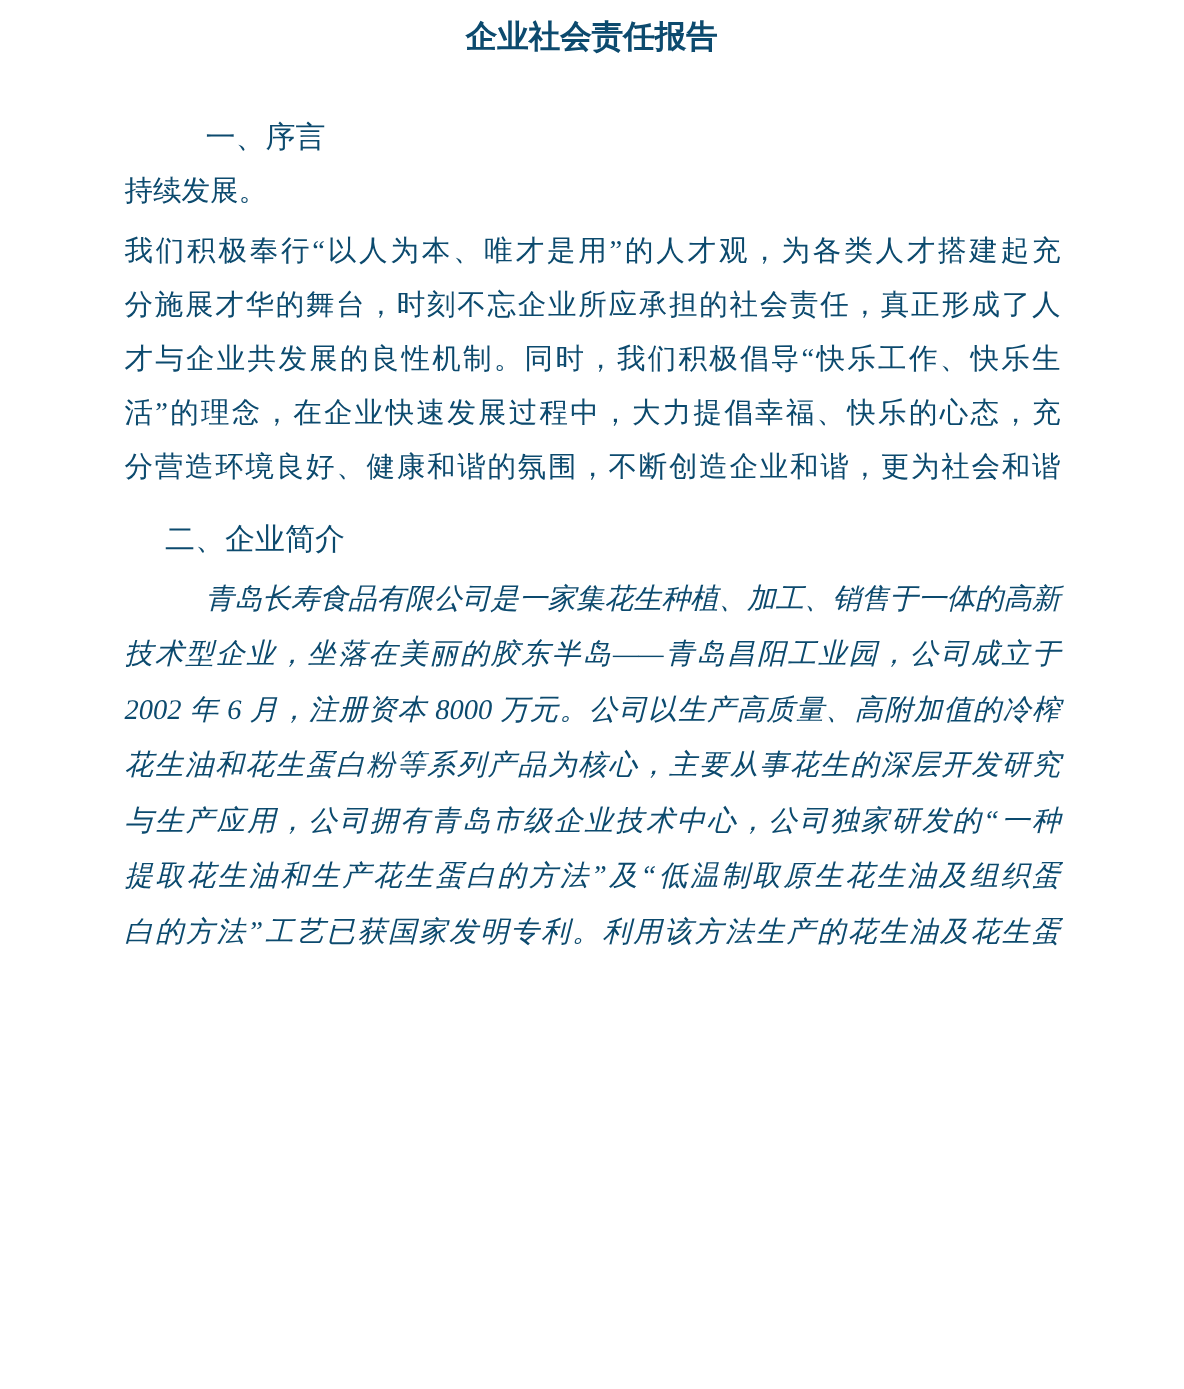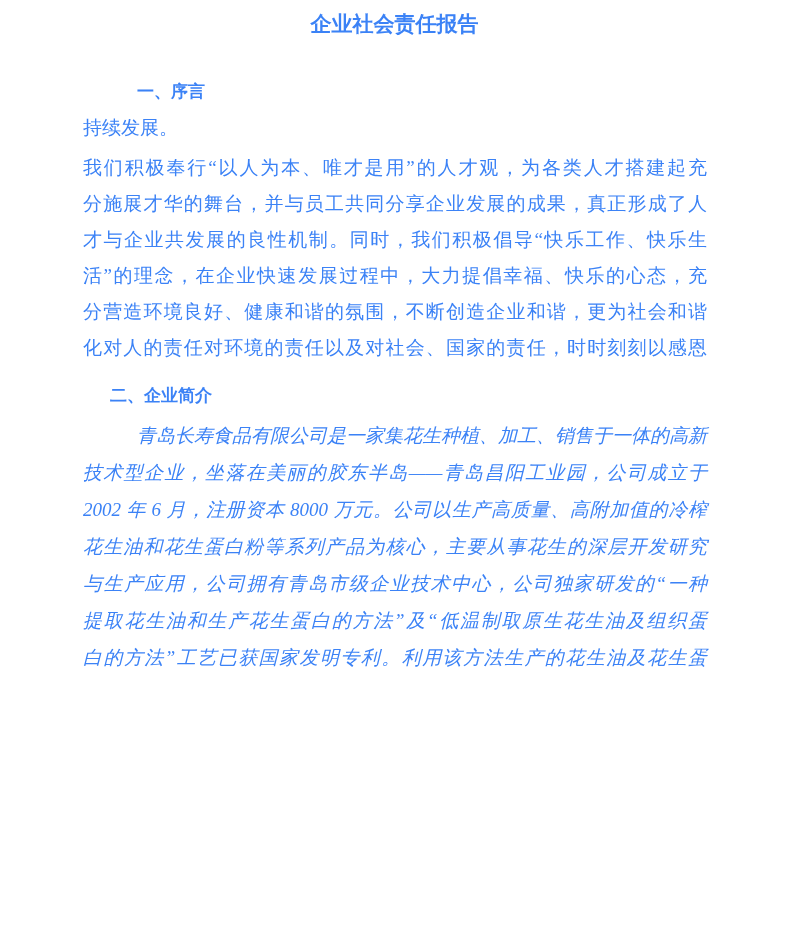--- a/index.html
+++ b/index.html
@@ -1,38 +1,38 @@
 <!DOCTYPE html>
 <html lang="zh"><head>
 <meta charset="utf-8">
 <style>
   html, body { margin: 0; padding: 0; background: #ffffff; }
   .page {
     position: relative;
     width: 789px;
     height: 926px;
     background: #ffffff;
-    color: #3b82f6;
+    color: #0c4a6e;
     font-family: "Liberation Serif", "DejaVu Serif", serif;
     overflow: hidden;
   }
   .doc-title {
     padding-top: 6px;
     text-align: center;
     font-size: 21px;
     font-weight: bold;
     line-height: 36px;
   }
   .content {
     margin-left: 83px;
     margin-right: 82px; 
   }
   .heading {
-    font-size: 17px;
-    font-weight: bold;
+    font-size: 20px;
+    font-weight: normal;
     line-height: 36px;
   }
   .h1 { margin-top: 32px; padding-left: 54px; }
   .h2 { margin-top: 12px; padding-left: 27px; }
   .para { margin: 0; }
   .p1 { margin-top: 0; }
   .p2 { margin-top: 4px; }
   .p3 { margin-top: 3px; }
   .ln {
     font-size: 19px;
@@ -53,25 +53,24 @@
   <div class="content">
 
     <div class="heading h1">一、序言</div>
 
     <div class="para p1">
       <div class="ln end">持续发展。</div>
     </div>
 
     <div class="para p2">
       <div class="ln">我们积极奉行“以人为本、唯才是用”的人才观，为各类人才搭建起充</div>
-      <div class="ln">分施展才华的舞台，并与员工共同分享企业发展的成果，真正形成了人</div>
+      <div class="ln">分施展才华的舞台，时刻不忘企业所应承担的社会责任，真正形成了人</div>
       <div class="ln">才与企业共发展的良性机制。同时，我们积极倡导“快乐工作、快乐生</div>
       <div class="ln">活”的理念，在企业快速发展过程中，大力提倡幸福、快乐的心态，充</div>
       <div class="ln">分营造环境良好、健康和谐的氛围，不断创造企业和谐，更为社会和谐</div>
-      <div class="ln">化对人的责任对环境的责任以及对社会、国家的责任，时时刻刻以感恩</div>
     </div>
 
     <div class="heading h2">二、企业简介</div>
 
     <div class="para p3">
       <div class="ln first">青岛长寿食品有限公司是一家集花生种植、加工、销售于一体的高新</div>
       <div class="ln">技术型企业，坐落在美丽的胶东半岛——青岛昌阳工业园，公司成立于</div>
       <div class="ln">2002 年 6 月，注册资本 8000 万元。公司以生产高质量、高附加值的冷榨</div>
       <div class="ln">花生油和花生蛋白粉等系列产品为核心，主要从事花生的深层开发研究</div>
       <div class="ln">与生产应用，公司拥有青岛市级企业技术中心，公司独家研发的“一种</div>

